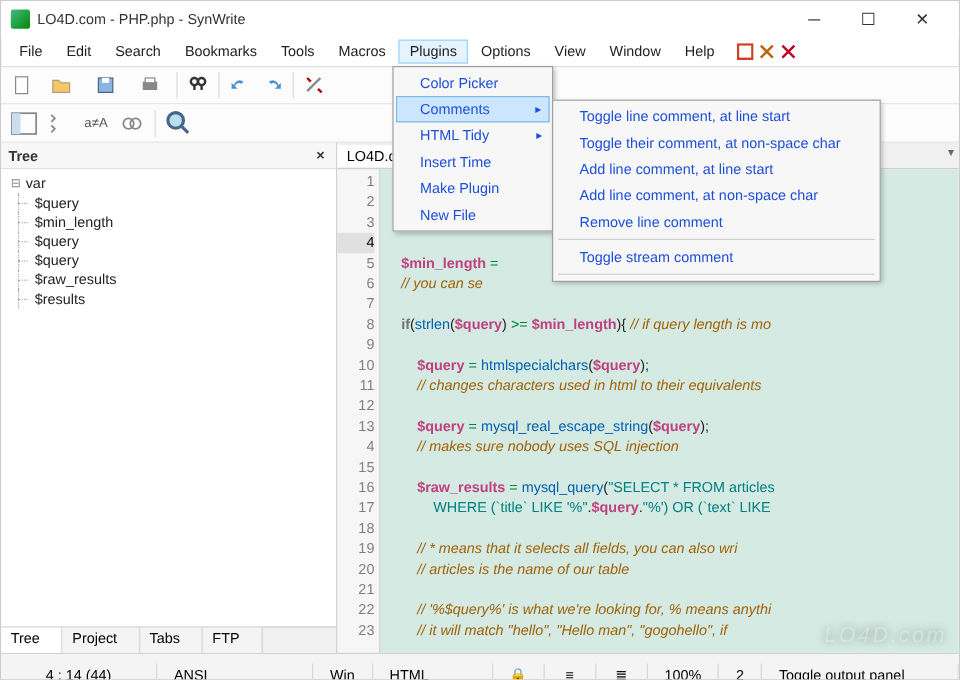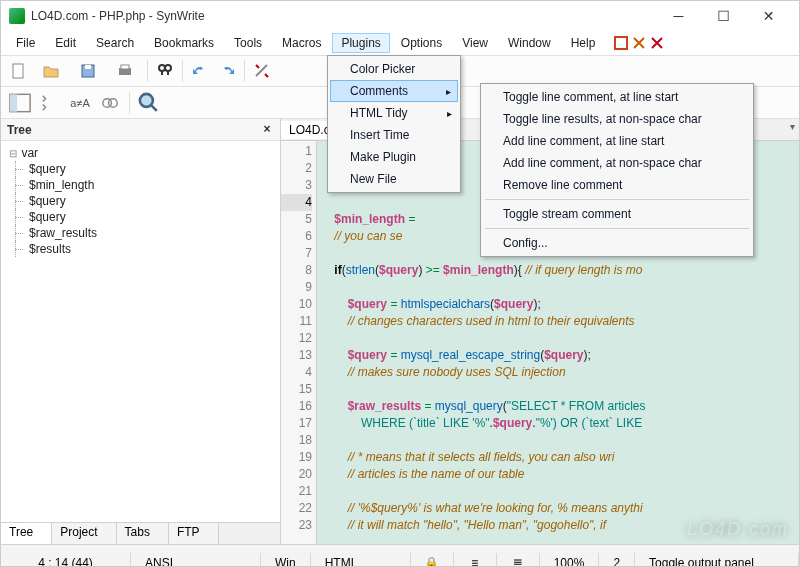--- a/index.html
+++ b/index.html
@@ -40,37 +40,37 @@
 .file-tab { padding: 2px 8px; font-size: 12px; background: #fff; border-right: 1px solid #d0d0d0; }
 .vscroll-arrow { position: absolute; right: 4px; top: 2px; font-size: 10px; color: #666; }
 .code-area { flex: 1; display: flex; background: #d4eae2; font-family: Consolas, "Courier New", monospace; font-size: 13px; overflow: hidden; }
 .gutter { width: 36px; background: #f6f6f6; border-right: 1px solid #ccc; text-align: right; padding: 2px 4px 2px 0; color: #808080; line-height: 17px; }
 .gutter .ln { height: 17px; }
 .gutter .ln.cur { background: #e0e0e0; color: #000; }
 .code { flex: 1; padding: 2px 4px; line-height: 17px; white-space: pre; color: #222; position: relative; }
 .code .line { height: 17px; }
 .k-var { color: #c04080; font-weight: bold; }
 .k-func { color: #0060b0; }
-.k-kw { color: #000000; font-weight: bold; }
+.k-kw { color: #737373; font-weight: bold; }
 .k-comm { color: #a16207; font-style: italic; }
 .k-str { color: #008080; }
 .k-op { color: #008040; }
 .statusbar { height: 22px; display: flex; align-items: center; border-top: 1px solid #d0d0d0; background: #f4f4f4; font-size: 12px; }
 .statusbar .cell { padding: 0 14px; border-right: 1px solid #d8d8d8; height: 100%; display: flex; align-items: center; gap: 4px; margin-top: 15px; }
 .statusbar .cell.wide { flex: 1; }
 .statusbar .sicon { width: 14px; height: 14px; display: inline-flex; align-items: center; justify-content: center; }
 
 
 .menu-popup { position: absolute; background: #f7f7f7; border: 1px solid #a0a0a0; box-shadow: 2px 2px 4px rgba(0,0,0,0.25); z-index: 100; padding: 2px; }
-.menu-popup .mrow { padding: 4px 28px 4px 20px; font-size: 12px; color: #0f172a; display: flex; align-items: center; position: relative; }
+.menu-popup .mrow { padding: 4px 28px 4px 20px; font-size: 12px; color: #1d4ed8; display: flex; align-items: center; position: relative; }
 .menu-popup .mrow.hover { background: #cde6ff; border: 1px solid #7ab8e8; padding: 3px 27px 3px 19px; }
 .menu-popup .mrow .arrow { position: absolute; right: 6px; font-size: 10px; }
 .menu-popup .msep { height: 1px; background: #d0d0d0; margin: 3px 2px; }
 .popup1 { left: 326px; top: 54px; width: 134px; }
-.popup2 { left: 479px; top: 82px; width: 274px; }
+.popup2 { left: 459px; top: 82px; width: 274px; }
 
 .watermark { position: absolute; right: 10px; bottom: 26px; font-size: 18px; color: rgba(255,255,255,0.3); text-shadow: 0 0 8px rgba(0,0,0,0.4); font-style: italic; letter-spacing: 2px; pointer-events: none; }
 </style>
 </head>
 <body>
 
 <div class="titlebar">
   <div class="app-icon"></div>
   <div class="title">LO4D.com - PHP.php - SynWrite</div>
   <div class="winbtns">
@@ -268,23 +268,22 @@
     <div class="mrow">Color Picker</div>
     <div class="mrow hover">Comments<span class="arrow">▸</span></div>
     <div class="mrow">HTML Tidy<span class="arrow">▸</span></div>
     <div class="mrow">Insert Time</div>
     <div class="mrow">Make Plugin</div>
     <div class="mrow">New File</div>
   </div>
 
 <div class="menu-popup popup2" id="comments-popup">
     <div class="mrow">Toggle line comment, at line start</div>
-    <div class="mrow">Toggle line results, at non-space char</div>
+    <div class="mrow">Toggle their comment, at non-space char</div>
     <div class="mrow">Add line comment, at line start</div>
     <div class="mrow">Add line comment, at non-space char</div>
     <div class="mrow">Remove line comment</div>
     <div class="msep"></div>
     <div class="mrow">Toggle stream comment</div>
     <div class="msep"></div>
-    <div class="mrow">Config...</div>
   </div>
 
 <div class="watermark">LO4D.com</div>
 
 </body></html>

